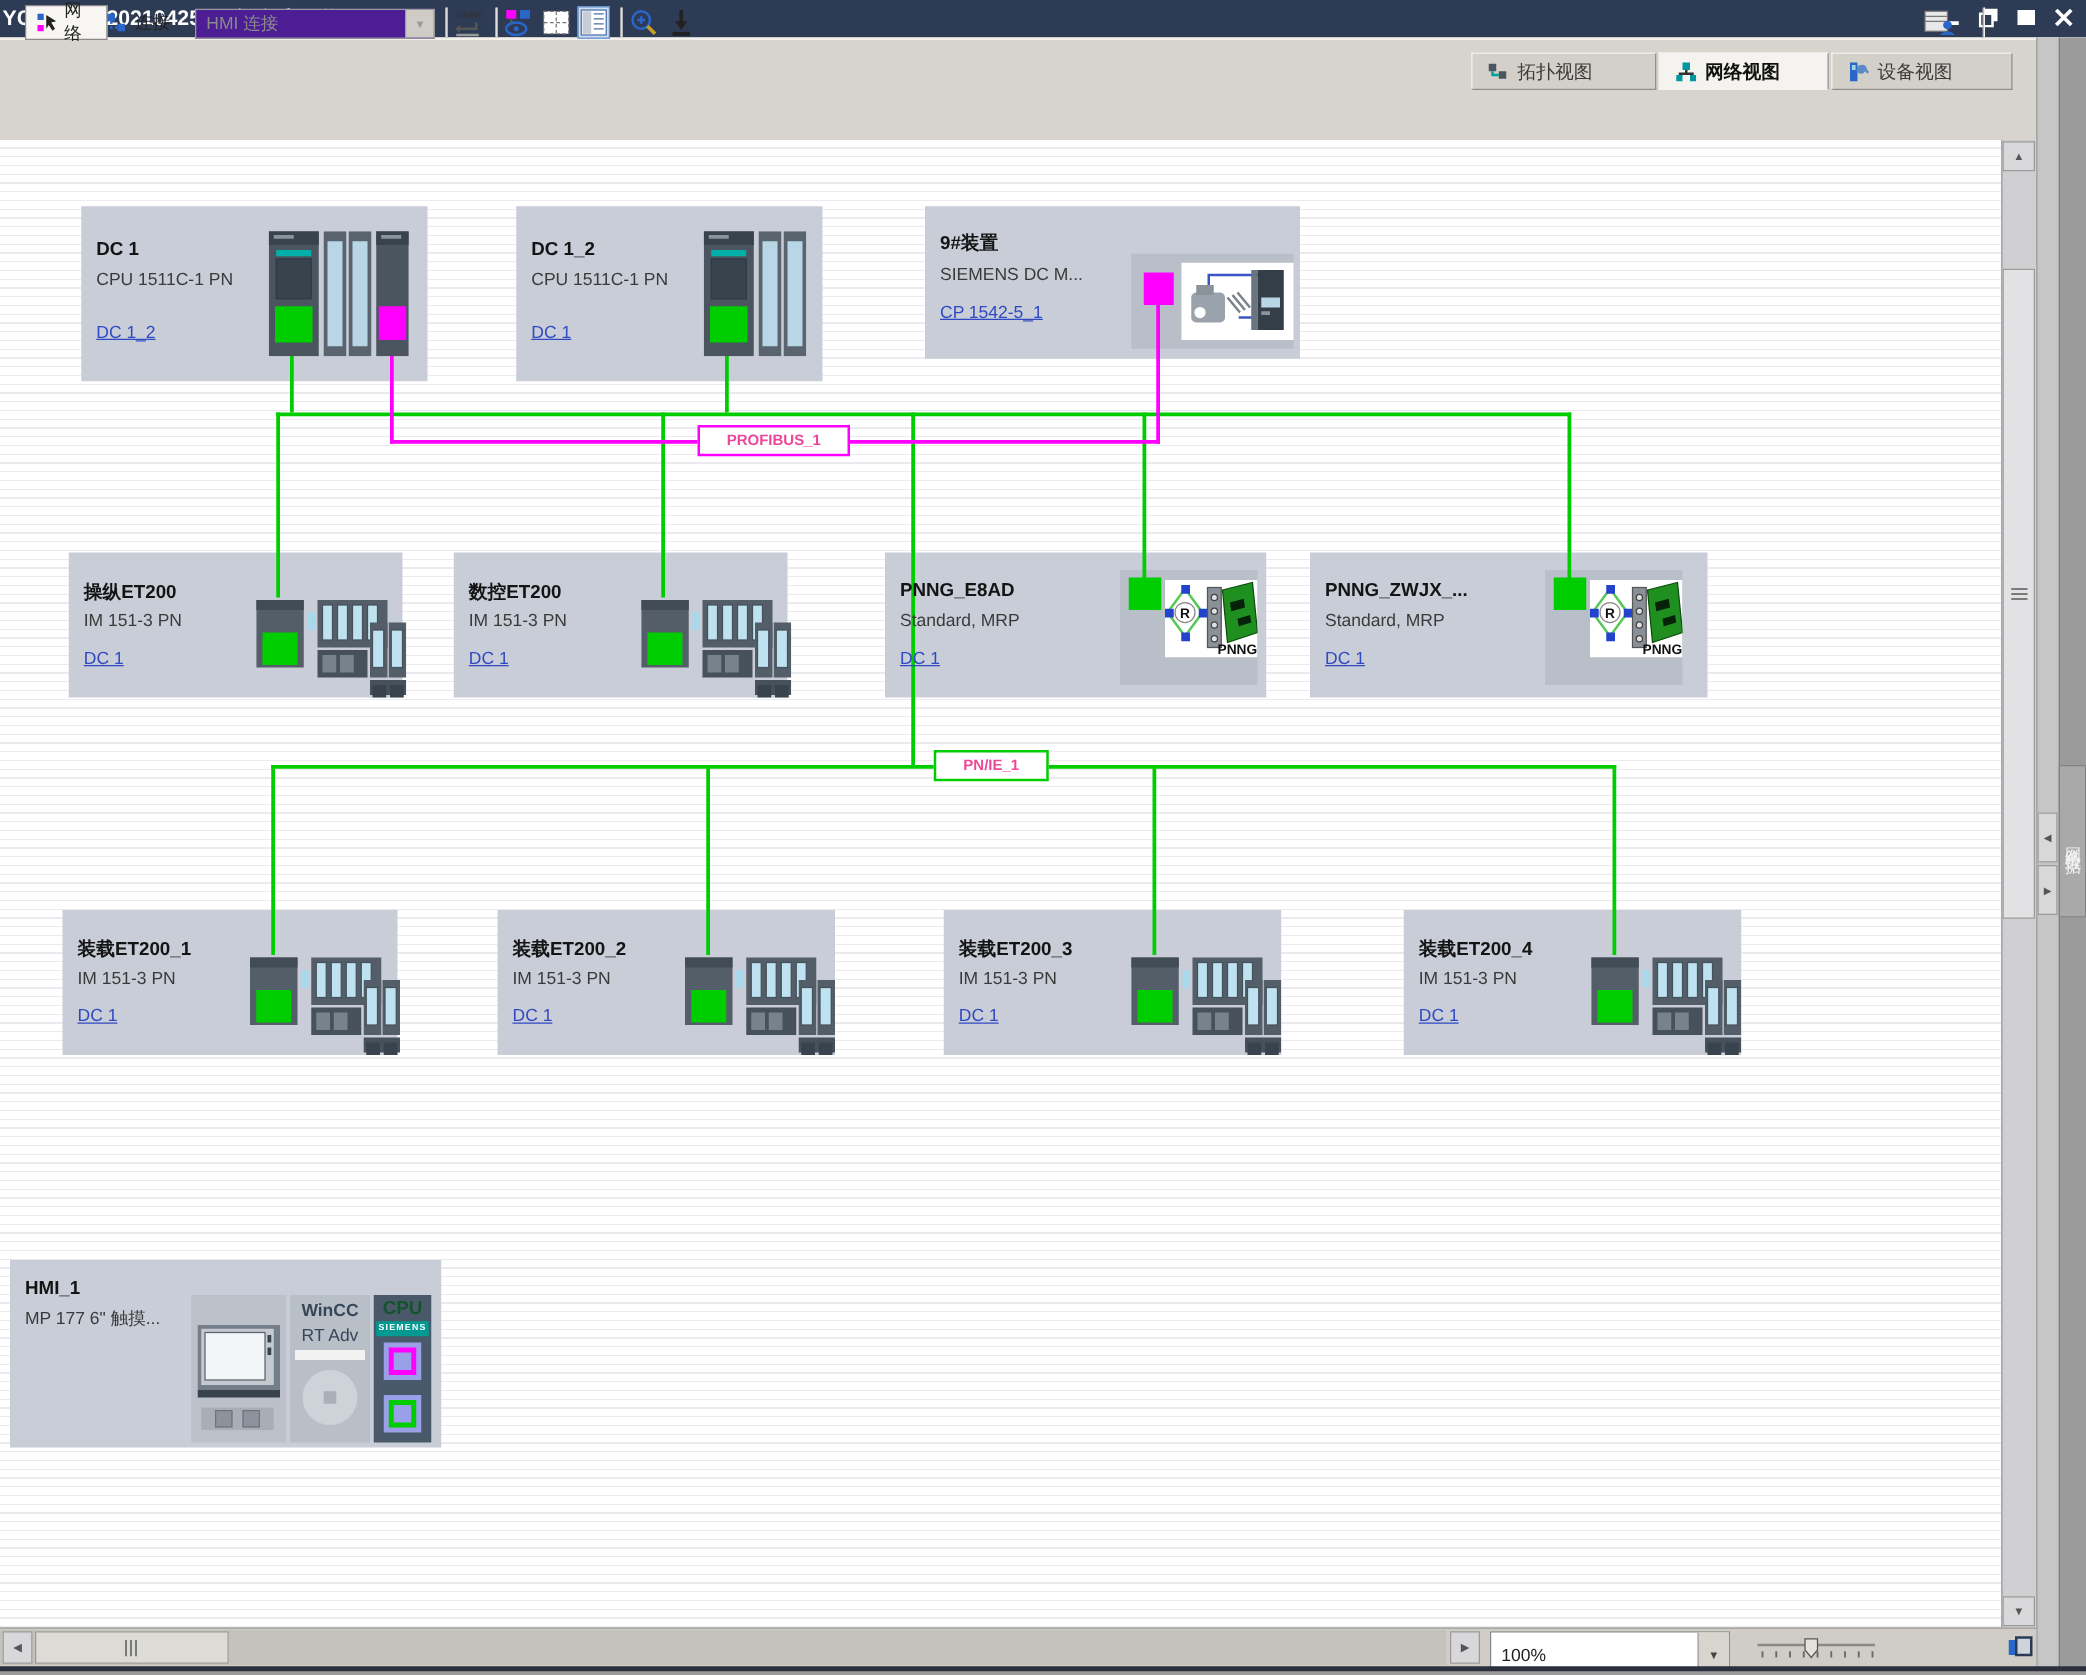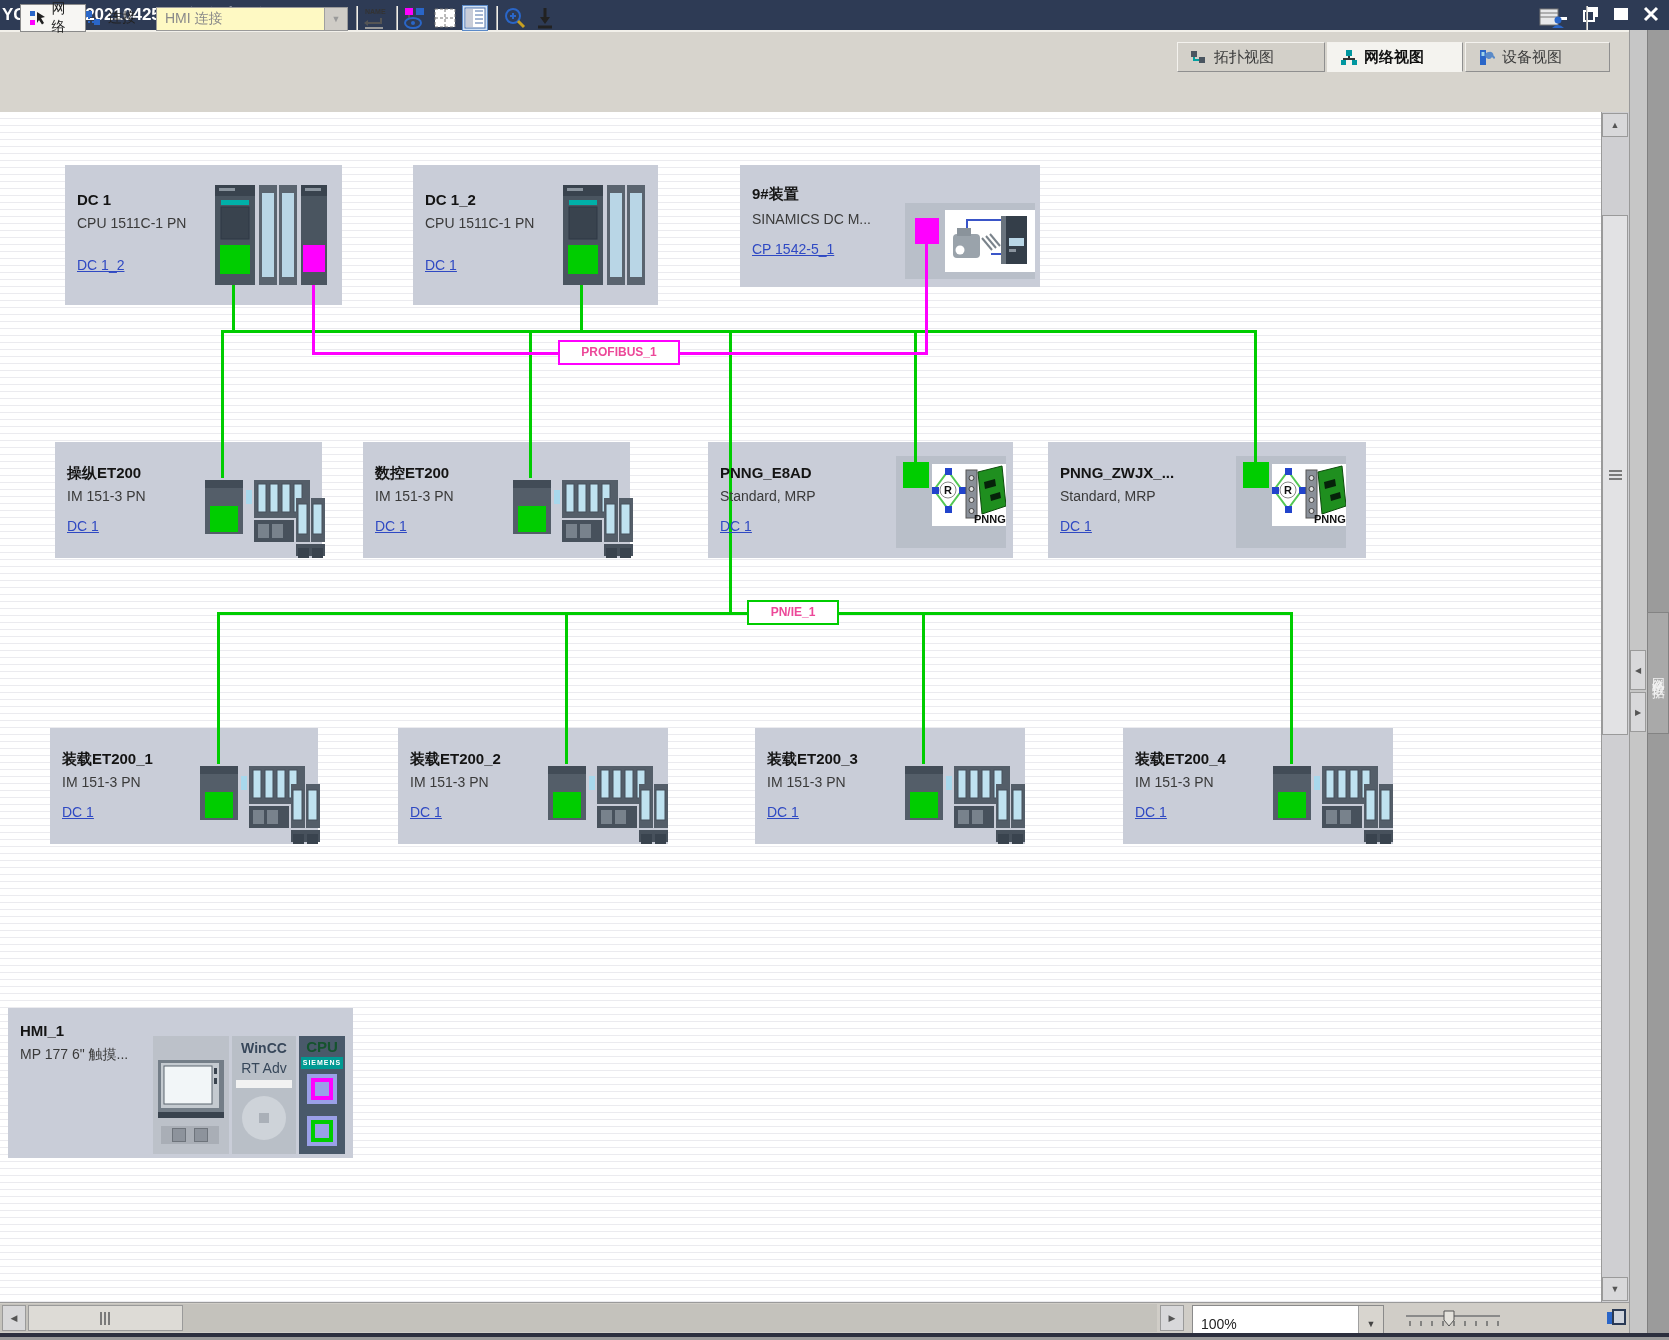--- a/index.html
+++ b/index.html
@@ -19,21 +19,21 @@
         font-size:15px;color:#3c3c3c;box-sizing:border-box;cursor:pointer;}
   .vtab.active{background:#f4f3ef;font-weight:bold;color:#111;border-bottom-color:#f4f3ef;}
   
   .toolbar{left:0;top:75px;width:1669px;height:37px;background:#d7d4cd;border-bottom:1px solid #9a9a9a;}
   .tbtn{position:absolute;top:4px;height:28px;display:flex;align-items:center;gap:6px;padding:0 8px;
         font-size:14px;color:#222;box-sizing:border-box;cursor:pointer;}
   .tbtn.pressed{background:#f7f6f3;border:1px solid #8a8a8a;}
   .ticon{position:absolute;top:5px;width:26px;height:26px;display:flex;align-items:center;justify-content:center;cursor:pointer;}
   .ticon.active{background:#cfe0f4;border:1px solid #5b8ac8;box-sizing:border-box;}
   .tsep{position:absolute;top:6px;width:1px;height:24px;background:#a8a8a8;border-right:1px solid #f0efec;}
-  .combo{position:absolute;top:7px;height:24px;background:#fef9c3;border:1px solid #9a9a9a;box-sizing:border-box;
+  .combo{position:absolute;top:7px;height:24px;background:#4c1d95;border:1px solid #9a9a9a;box-sizing:border-box;
          display:flex;align-items:center;font-size:14px;color:#8a8a8a;}
   .combo .val{flex:1;padding-left:8px;}
   .combo .dd{width:22px;height:100%;background:#cfccc6;border-left:1px solid #a0a0a0;display:flex;align-items:center;justify-content:center;color:#9a9a9a;font-size:9px;}
   
   .canvas{left:0;top:112px;width:1601px;height:1190px;
           background:repeating-linear-gradient(to bottom,#ffffff 0px,#ffffff 6px,#ebebef 6px,#ebebef 7px);}
   .device{position:absolute;background:#c9cdd8;z-index:1;}
   .dev-name{position:absolute;font-size:15px;font-weight:bold;color:#141414;white-space:nowrap;z-index:4;}
   .dev-type{position:absolute;font-size:14px;color:#3a3a3a;white-space:nowrap;z-index:4;}
   .dev-link{position:absolute;font-size:14px;color:#2f49c3;text-decoration:underline;cursor:pointer;white-space:nowrap;z-index:4;}
@@ -348,21 +348,21 @@
   <div class="device" style="left:413px;top:165px;width:245px;height:140px;"></div>
   <div class="dev-name" style="left:425px;top:191px;">DC 1_2</div>
   <div class="dev-type" style="left:425px;top:215px;">CPU 1511C-1 PN</div>
   <a class="dev-link" style="left:425px;top:257px;">DC 1</a>
   <svg class="gfx" style="left:563px;top:185px;" width="82" height="100">
       <use href="#sym-plc"></use>
     </svg>
 
   <div class="device" style="left:740px;top:165px;width:300px;height:122px;"></div>
   <div class="dev-name" style="left:752px;top:185px;">9#装置</div>
-  <div class="dev-type" style="left:752px;top:211px;">SINAMICS DC M...</div>
+  <div class="dev-type" style="left:752px;top:211px;">SIEMENS DC M...</div>
   <a class="dev-link" style="left:752px;top:241px;">CP 1542-5_1</a>
   <div class="band" style="left:905px;top:203px;width:130px;height:76px;"></div>
   <div class="port m" style="left:915px;top:218px;width:24px;height:26px;"></div>
   <svg class="gfx" style="left:945px;top:210px;" width="90" height="62">
       <use href="#sym-sinamics"></use>
     </svg>
 
   <div class="device" style="left:55px;top:442px;width:267px;height:116px;"></div>
   <div class="dev-name" style="left:67px;top:464px;">操纵ET200</div>
   <div class="dev-type" style="left:67px;top:488px;">IM 151-3 PN</div>

